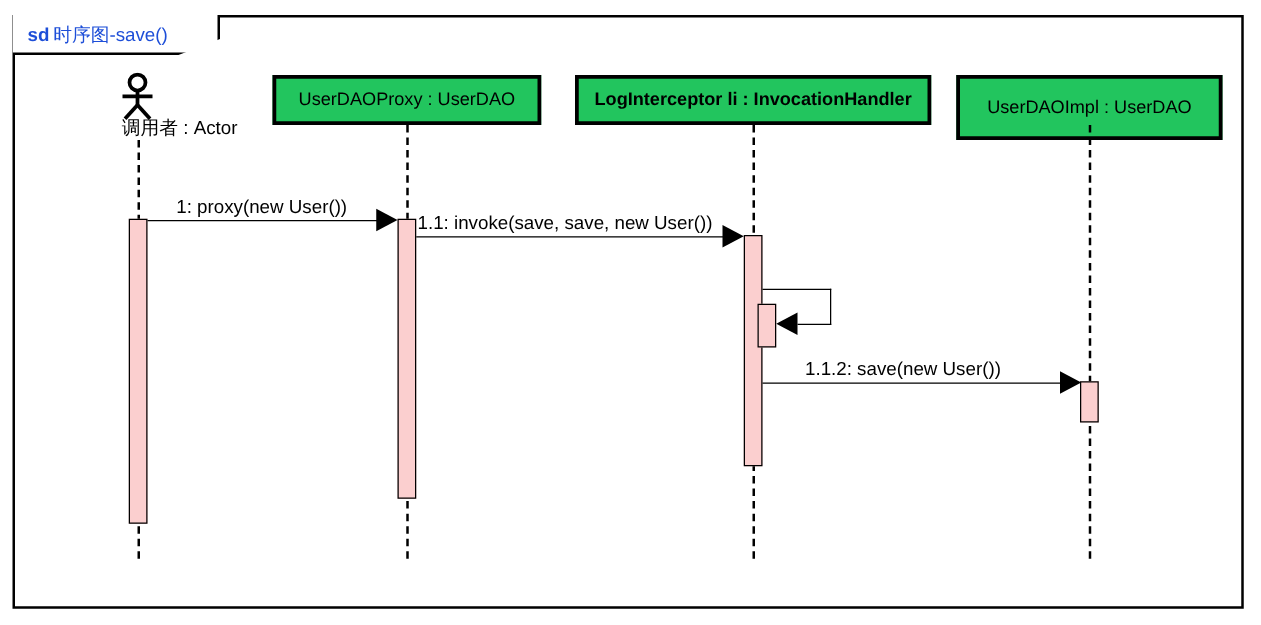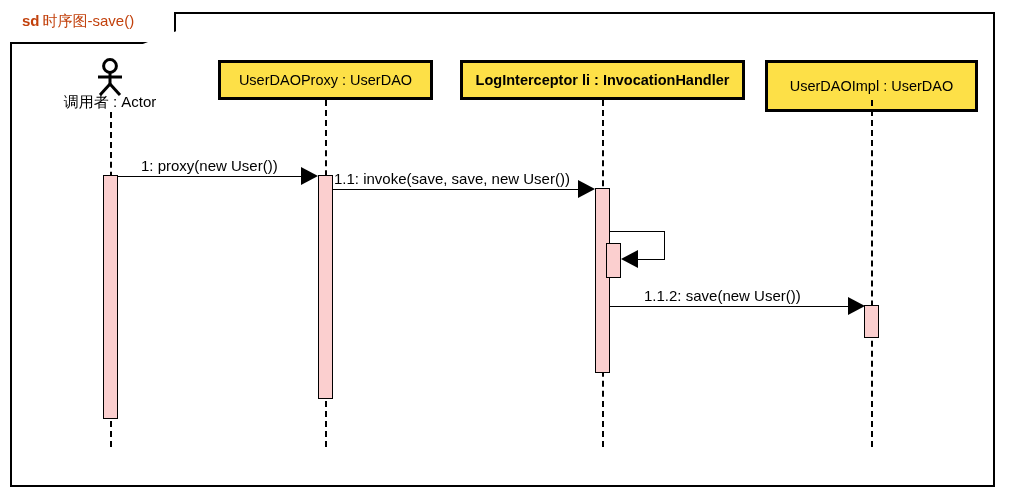--- a/index.html
+++ b/index.html
@@ -42,41 +42,41 @@
     -webkit-clip-path: polygon(0 0, 100% 0, 100% 60%, 80% 100%, 0 100%);
     clip-path: polygon(0 0, 100% 0, 100% 60%, 80% 100%, 0 100%);
   }
   .frame-tab-inner {
     position: absolute;
     left: 10px;
     top: 12px;
     width: 166px;
     height: 32px;
     display: flex;
-    align-items: flex-start;
+    align-items: center;
     padding-left: 12px;
     box-sizing: border-box;
     font-size: 15px;
-    color: #c2410c;
+    color: #1d4ed8;
     white-space: nowrap;
   }
   .frame-tab-inner .kw {
     font-weight: bold;
     margin-right: 3px;
   }
 
   
   .lifeline-dash {
     position: absolute;
     width: 0;
     border-left: 2px dashed #000000;
   }
   .head-box {
     position: absolute;
-    background: #fde047;
+    background: #22c55e;
     border: 3px solid #000000;
     box-sizing: border-box;
     display: flex;
     align-items: center;
     justify-content: center;
     font-size: 14.5px;
     color: #000000;
     white-space: nowrap;
   }
 
@@ -143,21 +143,21 @@
       <span>时序图-save()</span>
   </div>
 
   <svg class="actor" style="left:92px; top:58px;" width="36" height="38" viewBox="0 0 36 38">
     <circle cx="18" cy="8" r="6.4" fill="none" stroke="#000" stroke-width="3"></circle>
     <line x1="18" y1="15" x2="18" y2="27" stroke="#000" stroke-width="3"></line>
     <line x1="6" y1="19" x2="30" y2="19" stroke="#000" stroke-width="3"></line>
     <line x1="18" y1="26" x2="8" y2="37" stroke="#000" stroke-width="3"></line>
     <line x1="18" y1="26" x2="28" y2="37" stroke="#000" stroke-width="3"></line>
   </svg>
-  <div class="actor-label" style="left:30px; top:93px; width:160px;">调用者 : Actor</div>
+  <div class="actor-label" style="left:30px; top:93px; width:160px;text-align:right;">调用者 : Actor</div>
   <div class="lifeline-dash" style="left:110px; top:112px; height:335px;"></div>
 
   <div class="head-box" style="left:218px; top:60px; width:215px; height:40px;">
     <span>UserDAOProxy : UserDAO</span>
   </div>
   <div class="lifeline-dash" style="left:325px; top:100px; height:347px;"></div>
 
   <div class="head-box" style="left:460px; top:60px; width:285px; height:40px;font-weight:bold;">
     <span>LogInterceptor li : InvocationHandler</span>
   </div>

